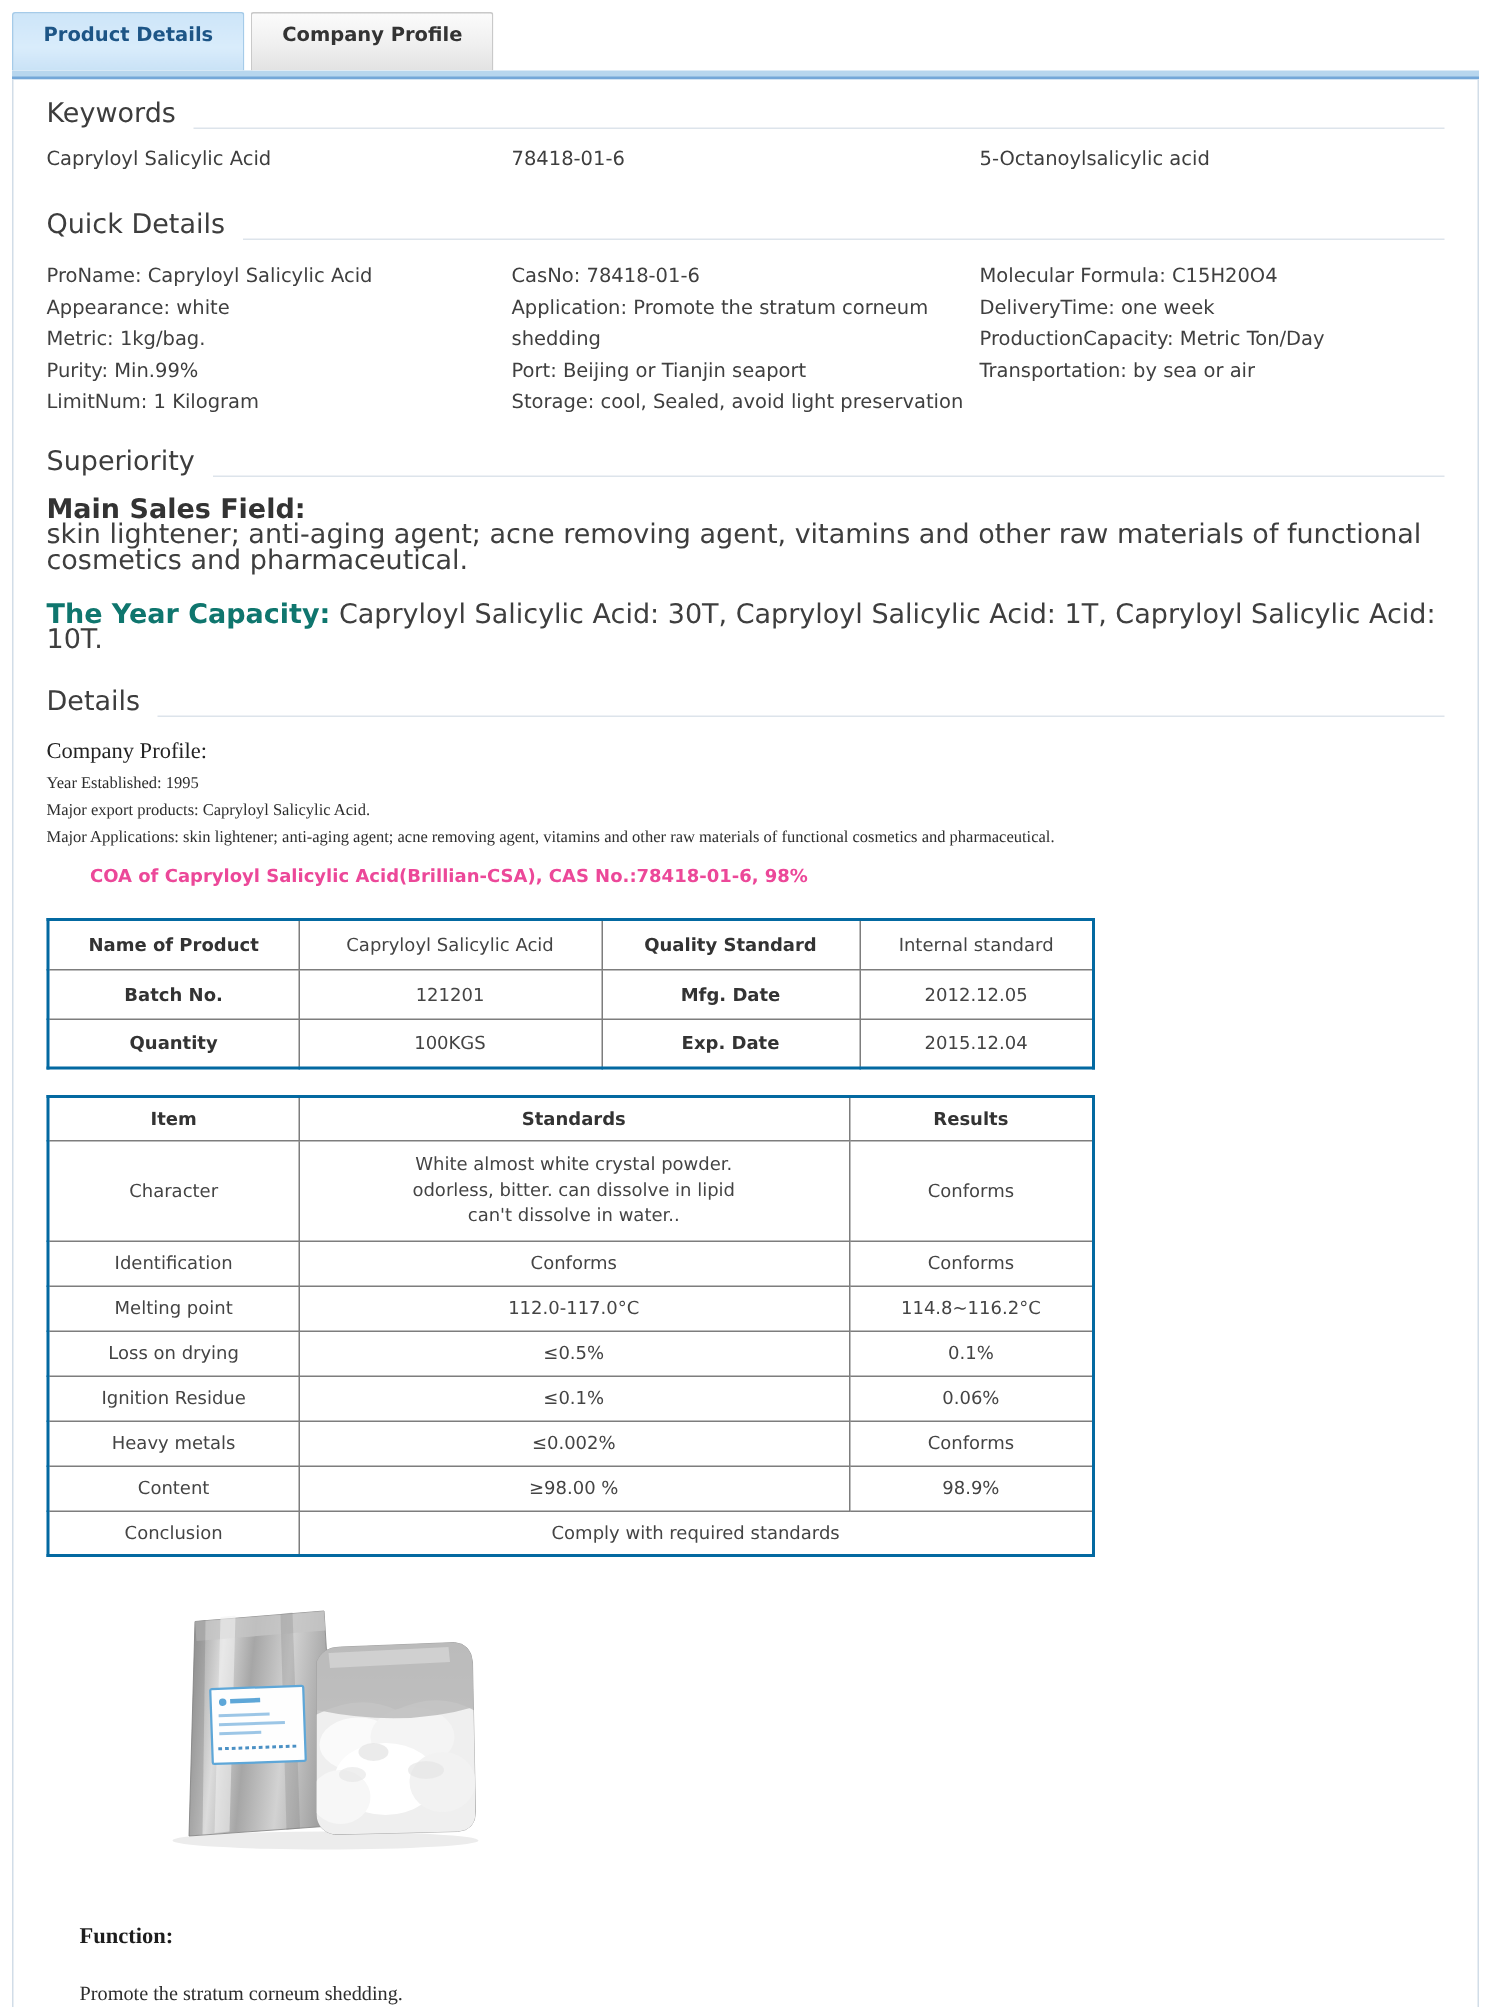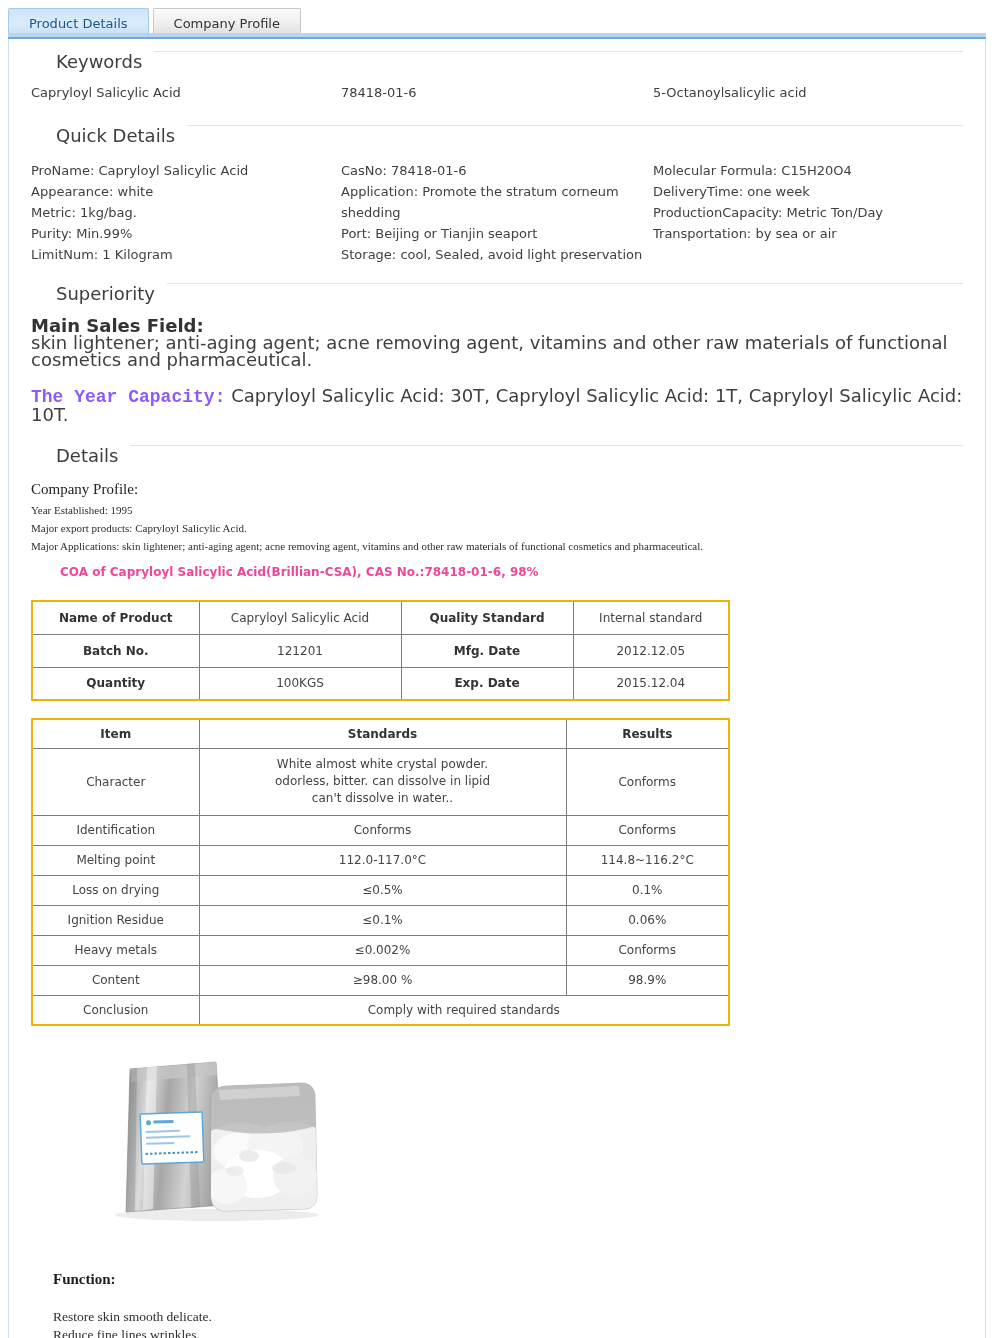--- a/index.html
+++ b/index.html
@@ -7,21 +7,21 @@
   body {
     width: 1001px;
     min-height: 1338px;
     font-family: "DejaVu Sans", "Liberation Sans", sans-serif;
     color: #3e3e3e;
   }
 
   
   .tabbar { padding: 8px 0 0 8px; display: flex; align-items: flex-end; }
   .tab {
-    font-size: 13px; font-weight: normal; padding: 7px 20px 2px 20px;
+    font-size: 13px; font-weight: bold; padding: 7px 20px 16px 20px;
     cursor: pointer; margin-right: 4px; position: relative; z-index: 2;
   }
   .tab.active {
     color: #1d5586;
     background: linear-gradient(to bottom, #cde5f8 0%, #d9ecfb 60%, #c9e2f6 100%);
     border: 1px solid #a5cbe9; border-bottom: none;
     border-radius: 2px 2px 0 0;
   }
   .tab.inactive {
     color: #333333;
@@ -37,47 +37,47 @@
   
   .content {
     margin-left: 8px; width: 978px;
     border-left: 1px solid #d2dde8; border-right: 1px solid #d2dde8;
     background: #ffffff;
     padding: 12px 22px 26px 22px;
     min-height: 1284px;
   }
 
   
-  .section-head { display: flex; align-items: flex-start; margin-bottom: 13px; margin-left: 25px; }
+  .section-head { display: flex; align-items: flex-end; margin-bottom: 13px; }
   .section-head .title { font-size: 18px; color: #3d3d3d; white-space: nowrap; }
   .section-head .rule { flex: 1; height: 1px; background: #dde4eb; margin-left: 12px; }
 
   
   .keywords-row { display: grid; grid-template-columns: 310px 312px 1fr; font-size: 13px; color: #3e3e3e; margin-bottom: 25px; }
 
   
   .qd-grid { display: grid; grid-template-columns: 310px 312px 1fr; font-size: 13px; color: #3f3f3f; margin-top: 14px; margin-bottom: 18px; }
   .qd-grid .line { line-height: 21px; }
 
   
   .sup-block { font-size: 18px; color: #3e3e3e; }
   .sup-label { font-weight: bold; color: #333; line-height: 17px; }
   .sup-text { line-height: 17px; }
   .sup-gap { height: 19px; }
-  .sup-block .inline-label { font-weight: bold; color: #8b5cf6; font-family: Liberation Mono, monospace; }
+  .sup-block .inline-label { font-weight: bold; color: #0f766e; }
   .sup-bottom { margin-bottom: 22px; }
 
   
   .serif { font-family: "Liberation Serif", "DejaVu Serif", serif; }
   .company-label { font-size: 15px; font-weight: normal; color: #222; line-height: 20px; margin-bottom: 2px; }
   .detail-line { font-size: 11px; color: #2e2e2e; line-height: 18px; }
   .coa-heading { font-size: 12px; font-weight: bold; color: #ec4899; margin: 6px 0 0 29px; line-height: 22px; }
 
   
-  table.coa { border-collapse: collapse; border: 2px solid #eab308; margin-top: 17px; table-layout: fixed; }
+  table.coa { border-collapse: collapse; border: 2px solid #0369a1; margin-top: 17px; table-layout: fixed; }
   table.coa td, table.coa th { border: 1px solid #7d7d7d; font-size: 12px; text-align: center; vertical-align: middle; padding: 4px 6px; }
   table.coa .lbl { font-weight: bold; color: #333; }
   table.coa .val { color: #444; }
   table.info-table td { height: 33px; }
   table.std-table th { height: 29px; font-weight: bold; color: #333; }
   table.std-table td { height: 30px; text-align: center; }
   table.std-table td.tall { height: 67px; }
   .std-line { line-height: 17px; }
 
   
@@ -297,20 +297,21 @@
         <ellipse cx="136" cy="115" rx="9" ry="5" fill="#e4e4e4" opacity="0.6"></ellipse>
         <path d="M112 40 Q116 30 128 30 L204 27 Q215 28 216 40 L217 70 Q170 84 112 72 Z" fill="#bcbcbc" opacity="0.85"></path>
         <path d="M120 34 L200 30 L201 40 L121 44 Z" fill="#d8d8d8" opacity="0.7"></path>
       </g>
     </svg>
   </div>
 
   <div class="function-block serif">
     <div class="function-heading">Function:</div>
     <div class="function-lines">
+      <div class="function-line">Promote the stratum corneum shedding.</div>
       <div class="function-line">Restore skin smooth delicate.</div>
       <div class="function-line">Reduce fine lines wrinkles.</div>
       <div class="function-line">Keep skin elasticity brightening.</div>
 
     </div>
   </div>
 
 </div>
 
 </body></html>

